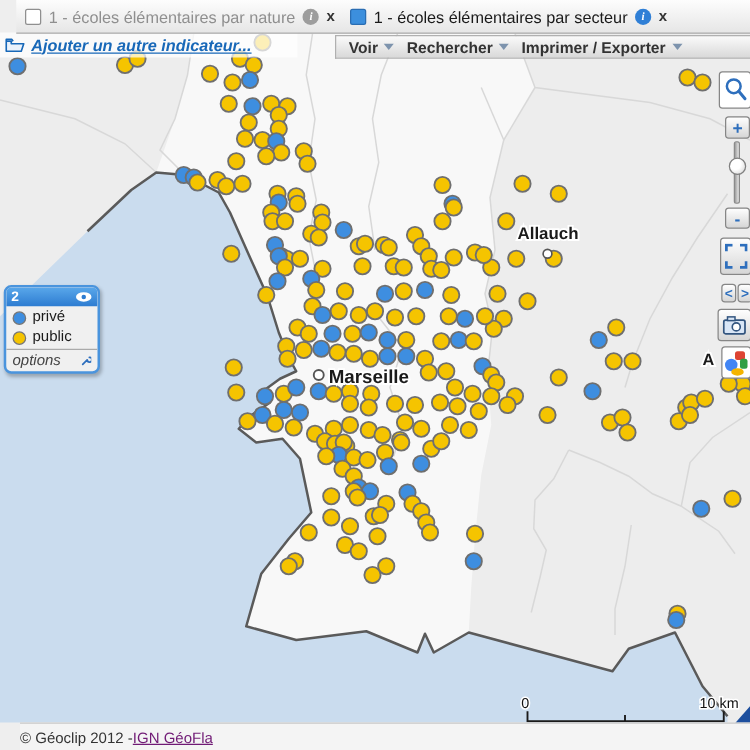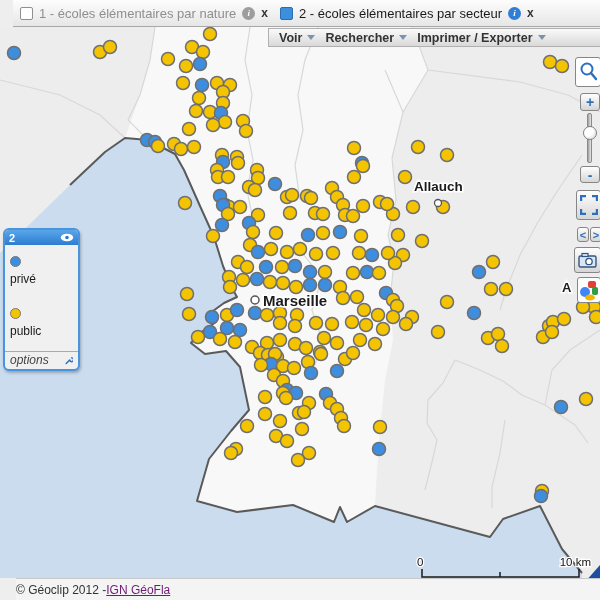--- a/index.html
+++ b/index.html
@@ -37,21 +37,21 @@
   .menu-item span { font-size:12.5px; font-weight:bold; color:#333; white-space:nowrap; }
   .caret { width:0; height:0; border-left:4px solid transparent; border-right:4px solid transparent; border-top:5px solid #7d93ad; }
 
   
   .legend { position:absolute; left:3px; top:228px; width:77px; z-index:20;
     border:2px solid #4a94dd; border-radius:6px; overflow:hidden; background:#f0f0f0;
     box-shadow:1px 2px 3px rgba(0,0,0,0.25); }
   .legend-head { height:15px; background:linear-gradient(#59a7ea,#2d7cd1); display:flex; align-items:center;
     justify-content:space-between; padding:0 4px; }
   .legend-head .num { color:#fff; font-size:11px; font-weight:bold; }
-  .legend-row { display:flex; align-items:flex-start; gap:5px; padding:11px 5px;flex-direction:column; }
+  .legend-row { display:flex; align-items:flex-end; gap:5px; padding:1px 5px; }
   .legend-dot { width:11px; height:11px; border-radius:50%; border:1px solid #777; flex:0 0 auto; }
   .legend-row span.lbl { font-size:12px; color:#1a1a1a; }
   .legend-opts { border-top:1px solid #aaa; margin-top:2px; display:flex; align-items:center; gap:16px; padding:1px 5px 2px; }
   .legend-opts span { font-size:12px; font-style:italic; color:#444; }
 
   
   .ctl { position:absolute; z-index:20; background:linear-gradient(#fefefe,#d6d6d6);
     border:1px solid #868686; border-radius:3px; display:flex; align-items:center; justify-content:center;
     color:#2e6fbd; font-weight:bold; }
   .ctl.white { background:#fff; }
@@ -362,26 +362,32 @@
 
   <div class="tabbar">
     <div class="tab" style="left:3px">
       <span class="cb"></span>
       <span class="tab-label inactive">1 - écoles élémentaires par nature</span>
       <span class="info-badge gray">i</span>
       <span class="tab-close">x</span>
     </div>
     <div class="tab" style="left:263px">
       <span class="cb checked"></span>
-      <span class="tab-label active">2 - écoles élémentaires par secteur</span>
+      <span class="tab-label active">1 - écoles élémentaires par secteur</span>
       <span class="info-badge blue">i</span>
       <span class="tab-close">x</span>
     </div>
   </div>
 
+  <div class="ajouter">
+    <svg width="16" height="13" viewBox="0 0 16 13">
+      <path d="M1,3 L1,11 L13,11 L15,5 L5,5 L5,3 L1,3 Z M1,3 L1,1.5 L5.5,1.5 L6.5,3" fill="#eaf2fb" stroke="#1868b8" stroke-width="1.3" stroke-linejoin="round"></path>
+    </svg>
+    <a href="#">Ajouter un autre indicateur...</a>
+  </div>
 
   <div class="menubar">
     <div class="menu-item">
       <span>Voir</span>
       <i class="caret"></i>
     </div>
     <div class="menu-item">
       <span>Rechercher</span>
       <i class="caret"></i>
     </div>

